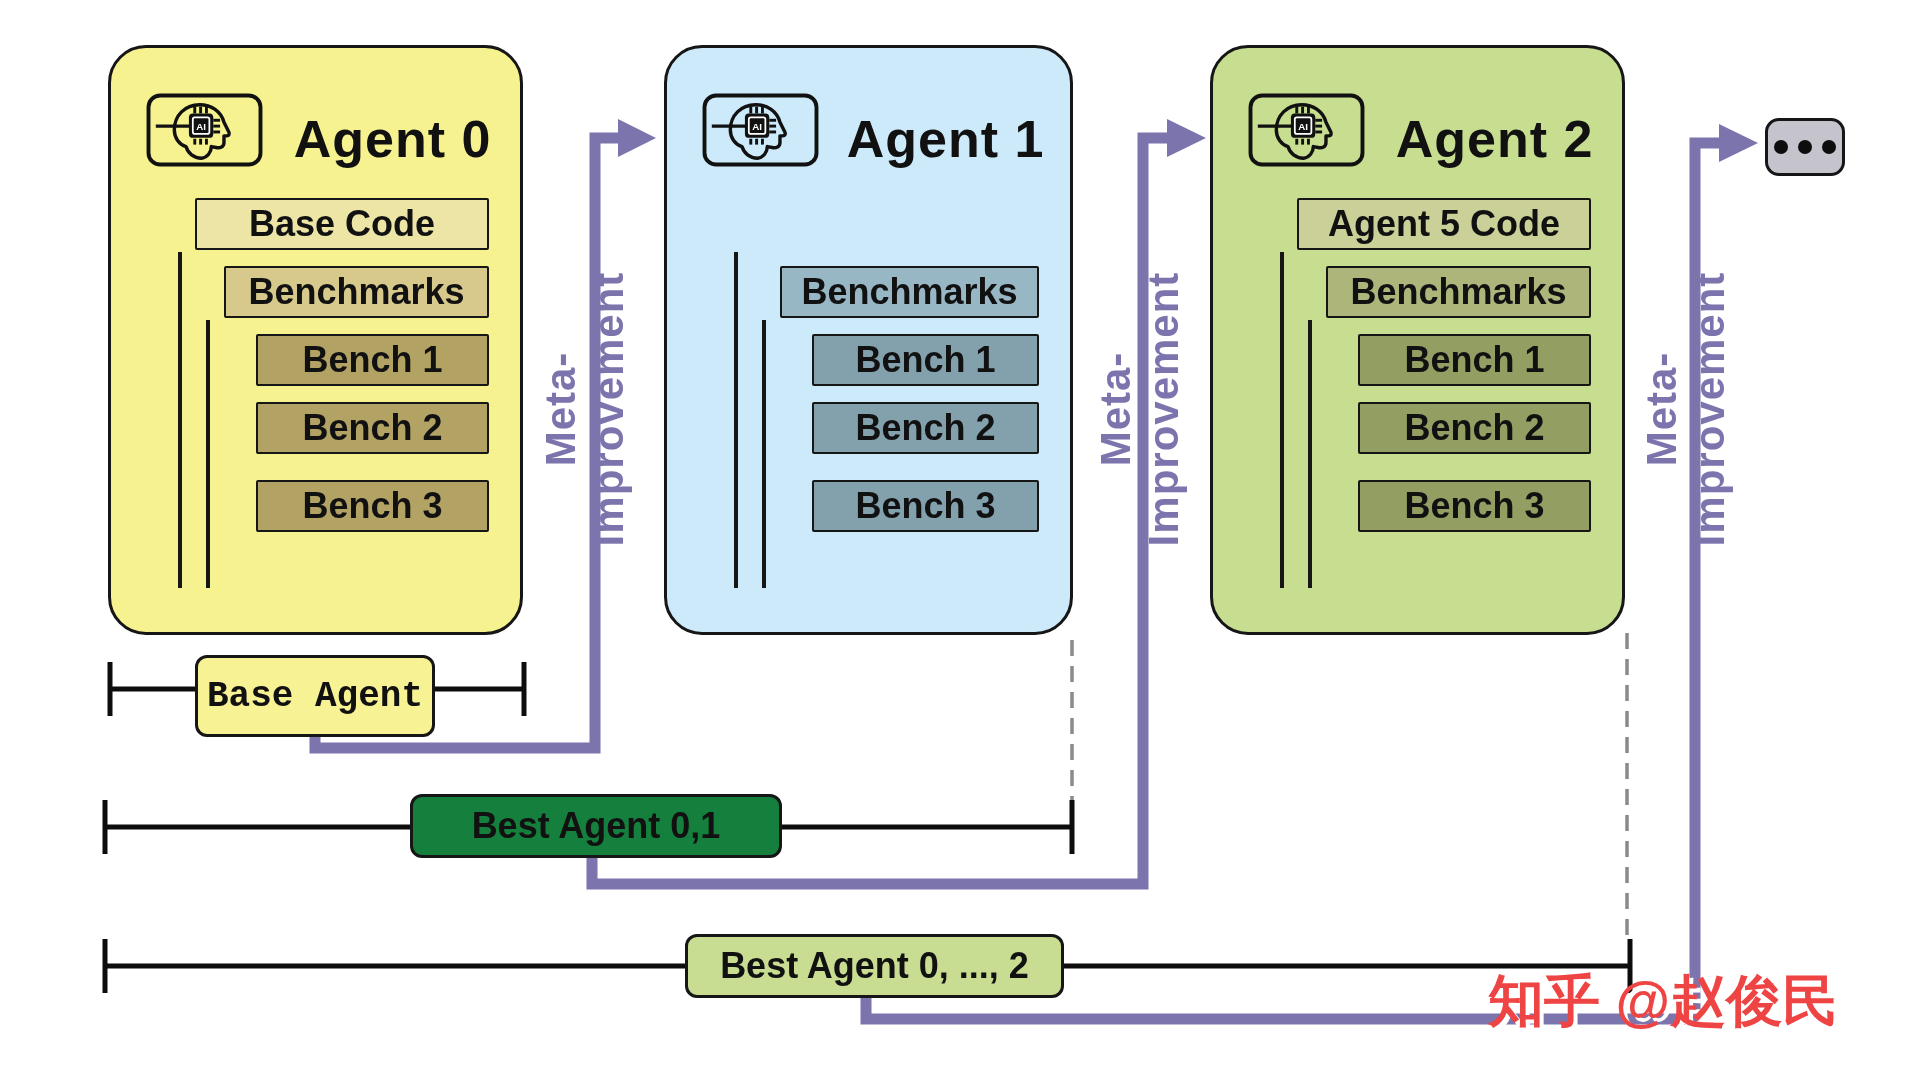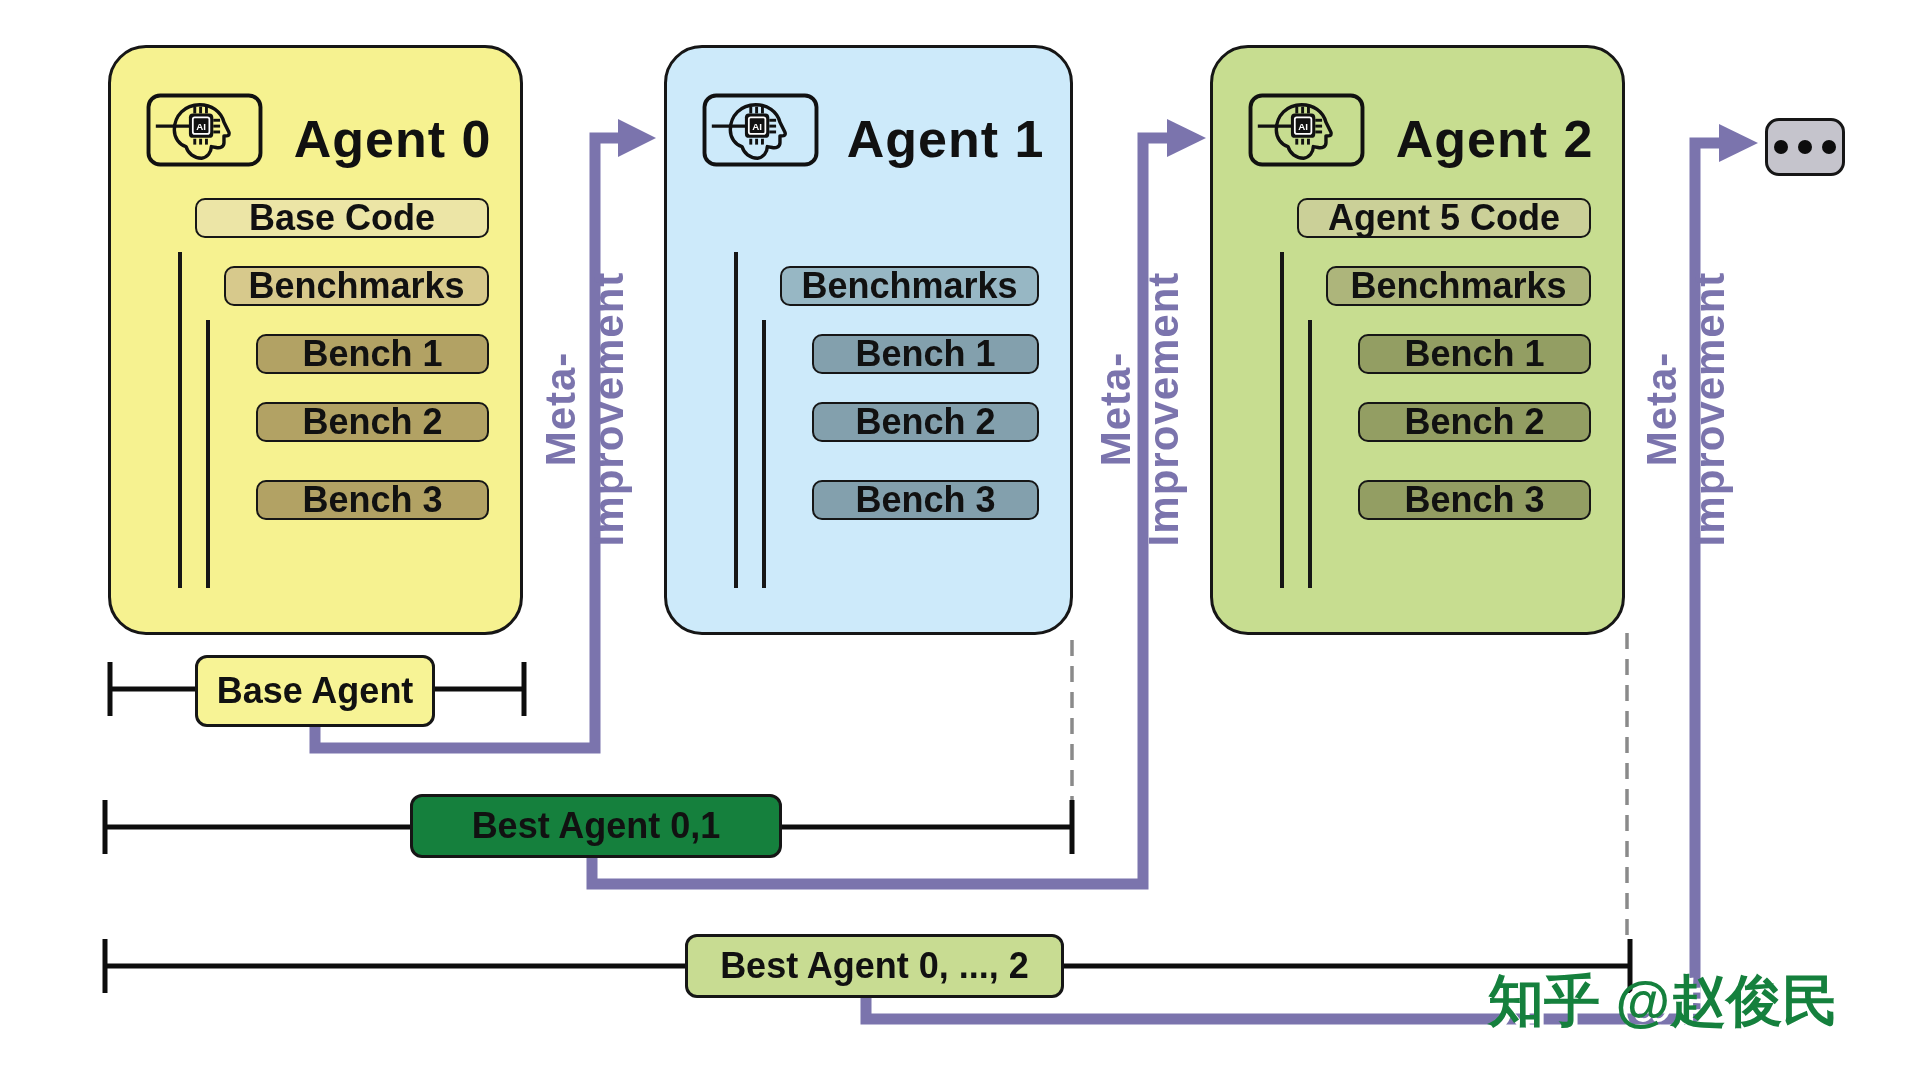--- a/index.html
+++ b/index.html
@@ -14,22 +14,22 @@
               background:var(--bg);border:3px solid #161616;border-radius:38px;z-index:1;}
   #agent-card-0{left:108px;width:415px;--bg:#f6f290;--code:#ece5a6;--bm:#d7c98c;--bench:#b2a264;}
   #agent-card-1{left:664px;width:409px;--bg:#cdeafa;--code:#bcd7e4;--bm:#97b7c4;--bench:#83a0ad;}
   #agent-card-2{left:1210px;width:415px;--bg:#c7dd90;--code:#cbd098;--bm:#adb57b;--bench:#939e63;}
 
   .head-icon{position:absolute;left:35px;top:45px;}
   .agent-title{position:absolute;left:162px;right:8px;top:54px;height:74px;
                display:flex;align-items:center;justify-content:center;
                font-size:52px;font-weight:bold;letter-spacing:1px;}
 
-  .inner-box{position:absolute;right:31px;box-sizing:border-box;height:40px;
-             border:2.5px solid #161616;border-radius:10px;
+  .inner-box{position:absolute;right:31px;box-sizing:border-box;height:52px;
+             border:2.5px solid #161616;border-radius:2px;
              display:flex;align-items:center;justify-content:center;
              font-size:36px;font-weight:bold;margin-left:20px;}
   .code-box{left:64px;top:150px;background:var(--code);}
   .benchmarks-box{left:93px;top:218px;background:var(--bm);}
   .bench-box{left:125px;background:var(--bench);}
   .bench-1{top:286px;} .bench-2{top:354px;} .bench-3{top:432px;}
 
   .tree-line{position:absolute;width:4px;background:#161616;}
   .tree-line-1{left:67px;top:204px;height:336px;}
   .tree-line-2{left:95px;top:272px;height:268px;}
@@ -40,34 +40,34 @@
               transform:rotate(-90deg);transform-origin:center;z-index:1;}
   #meta-label-0{left:380px;top:381px;}
   #meta-label-1{left:935px;top:381px;}
   #meta-label-2{left:1481px;top:381px;}
 
   
   .milestone-box{position:absolute;box-sizing:border-box;z-index:2;
                  border:3px solid #161616;border-radius:12px;
                  display:flex;align-items:center;justify-content:center;
                  font-size:36px;font-weight:bold;}
-  #milestone-box-0{left:195px;top:655px;width:240px;height:72px;background:#f7f395;}
+  #milestone-box-0{left:195px;top:655px;width:240px;height:82px;background:#f7f395;font-family:Liberation Mono, monospace;}
   #milestone-box-1{left:410px;top:794px;width:372px;height:64px;background:#15803d;}
   #milestone-box-2{left:685px;top:934px;width:379px;height:64px;background:#c8dc92;}
 
   
   #more-agents-box{position:absolute;left:1765px;top:118px;width:80px;height:58px;
                    box-sizing:border-box;background:#c5c4cc;border:3px solid #161616;
                    border-radius:14px;display:flex;align-items:center;justify-content:center;
                    gap:10px;z-index:2;}
   .dot{width:14px;height:14px;border-radius:50%;background:#0d0d0d;}
 
   
   #watermark{position:absolute;left:1488px;top:964px;z-index:4;white-space:nowrap;
-             font-size:56px;font-weight:bold;color:#15803d;
+             font-size:56px;font-weight:bold;color:#ef4444;
              text-shadow:4px 4px 0 #ffffff;}
 </style>
 </head>
 <body>
 
 <svg id="connector-layer" width="1908" height="1080" viewBox="0 0 1908 1080">
 
   <g stroke="#7b74ad" stroke-width="11" fill="none">
     <path d="M315,716 V748 H595 V138 H620"></path>
   </g>

